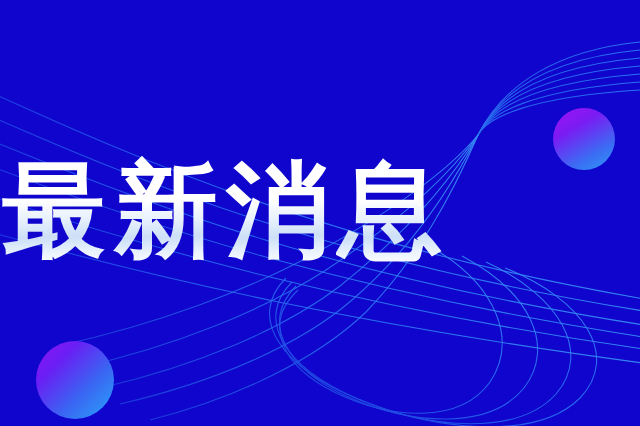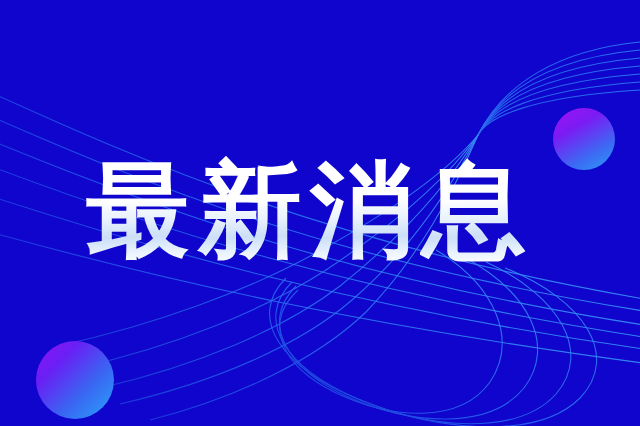--- a/index.html
+++ b/index.html
@@ -54,21 +54,21 @@
     background: linear-gradient(135deg, #8f12f2 0%, #6a1ff4 28%, #3b63f2 62%, #27a6fb 100%);
     filter: blur(0.4px);
   }
 
   
   .headline-wrap {
     position: absolute;
     left: 0;
     top: 156px;
     width: 616px;
-    text-align: center;
+    text-align: left;
     line-height: 1;
   }
   .headline {
     display: inline-block;
     font-family: "DejaVu Sans", "Liberation Sans", sans-serif;
     font-size: 104px;
     font-weight: 700;
     letter-spacing: 4px;
     line-height: 1.04;
     white-space: nowrap;

